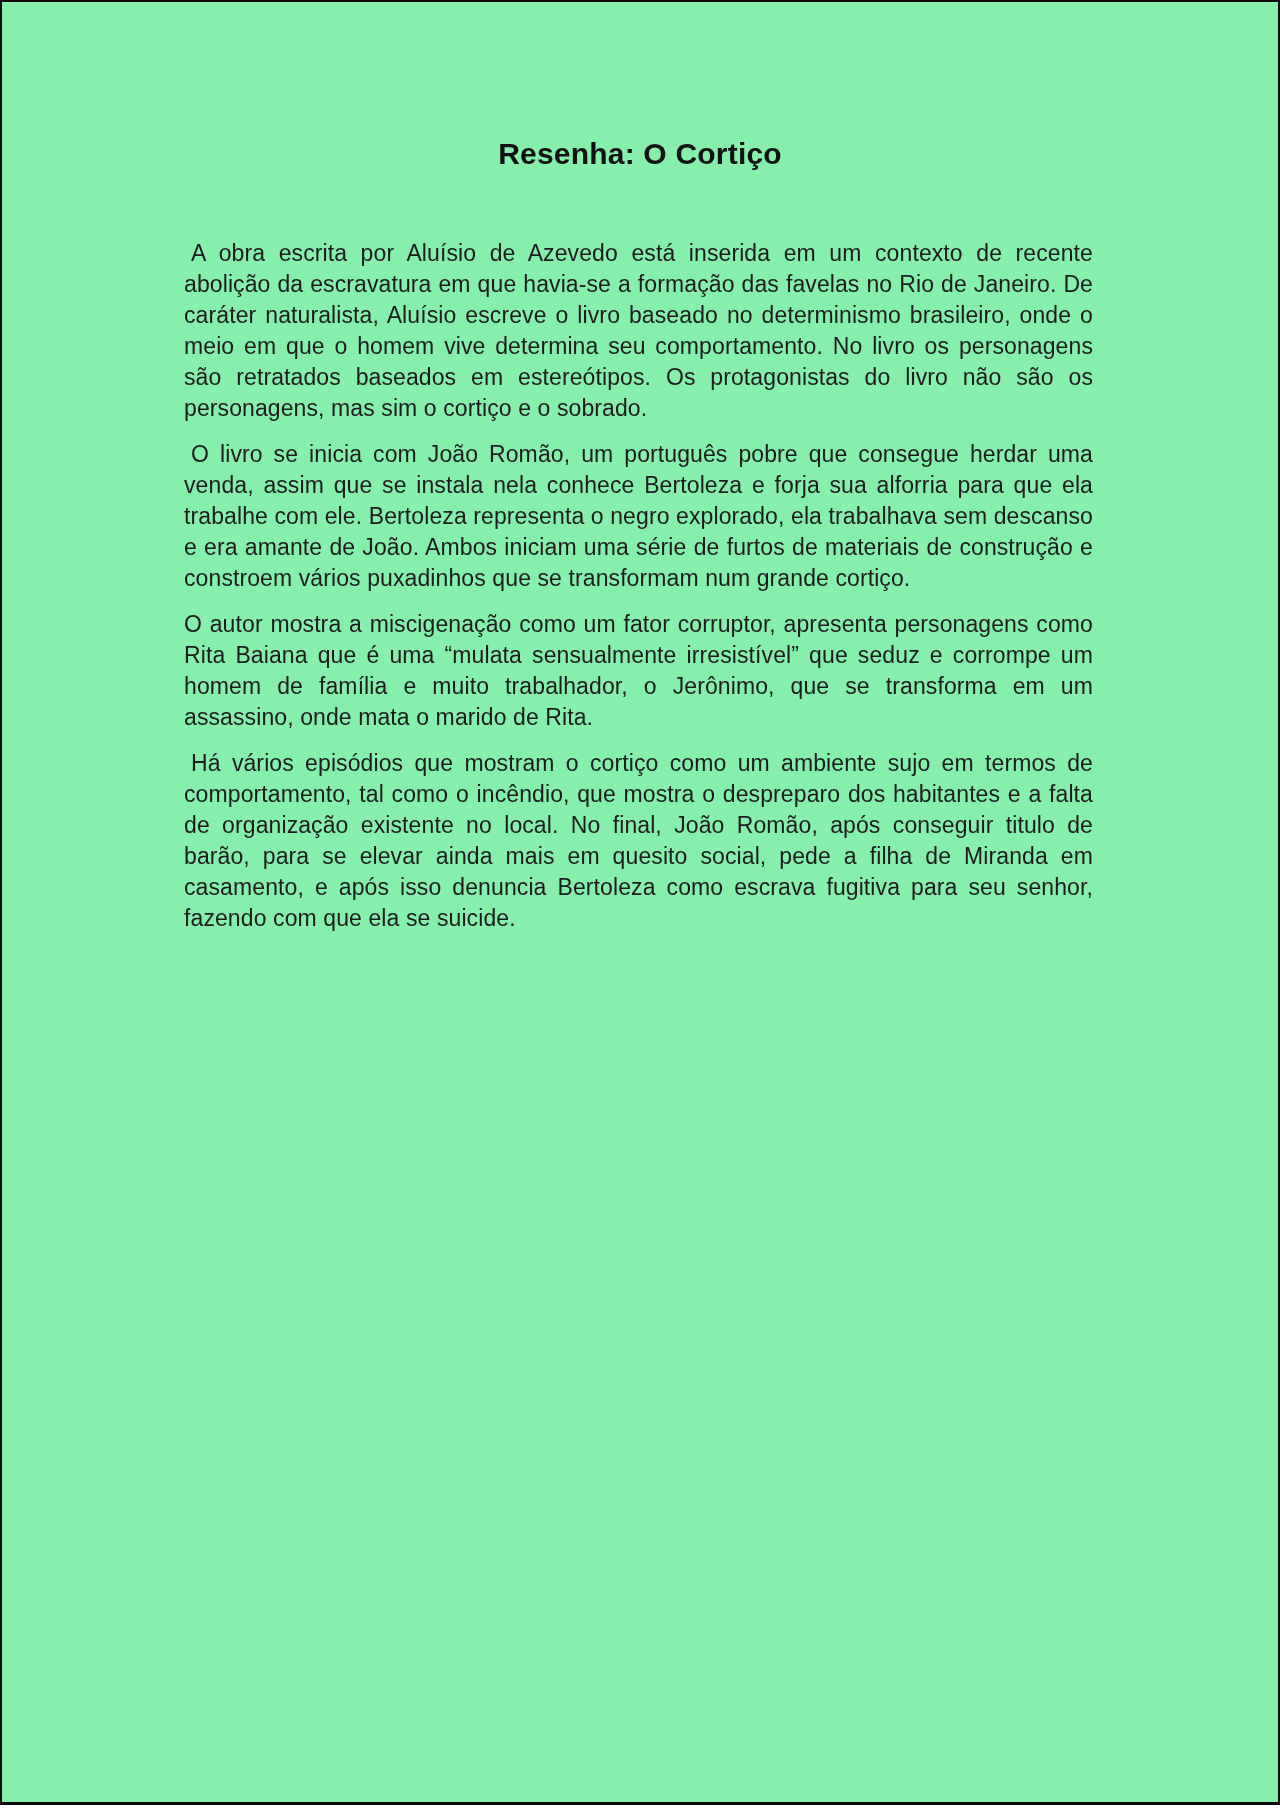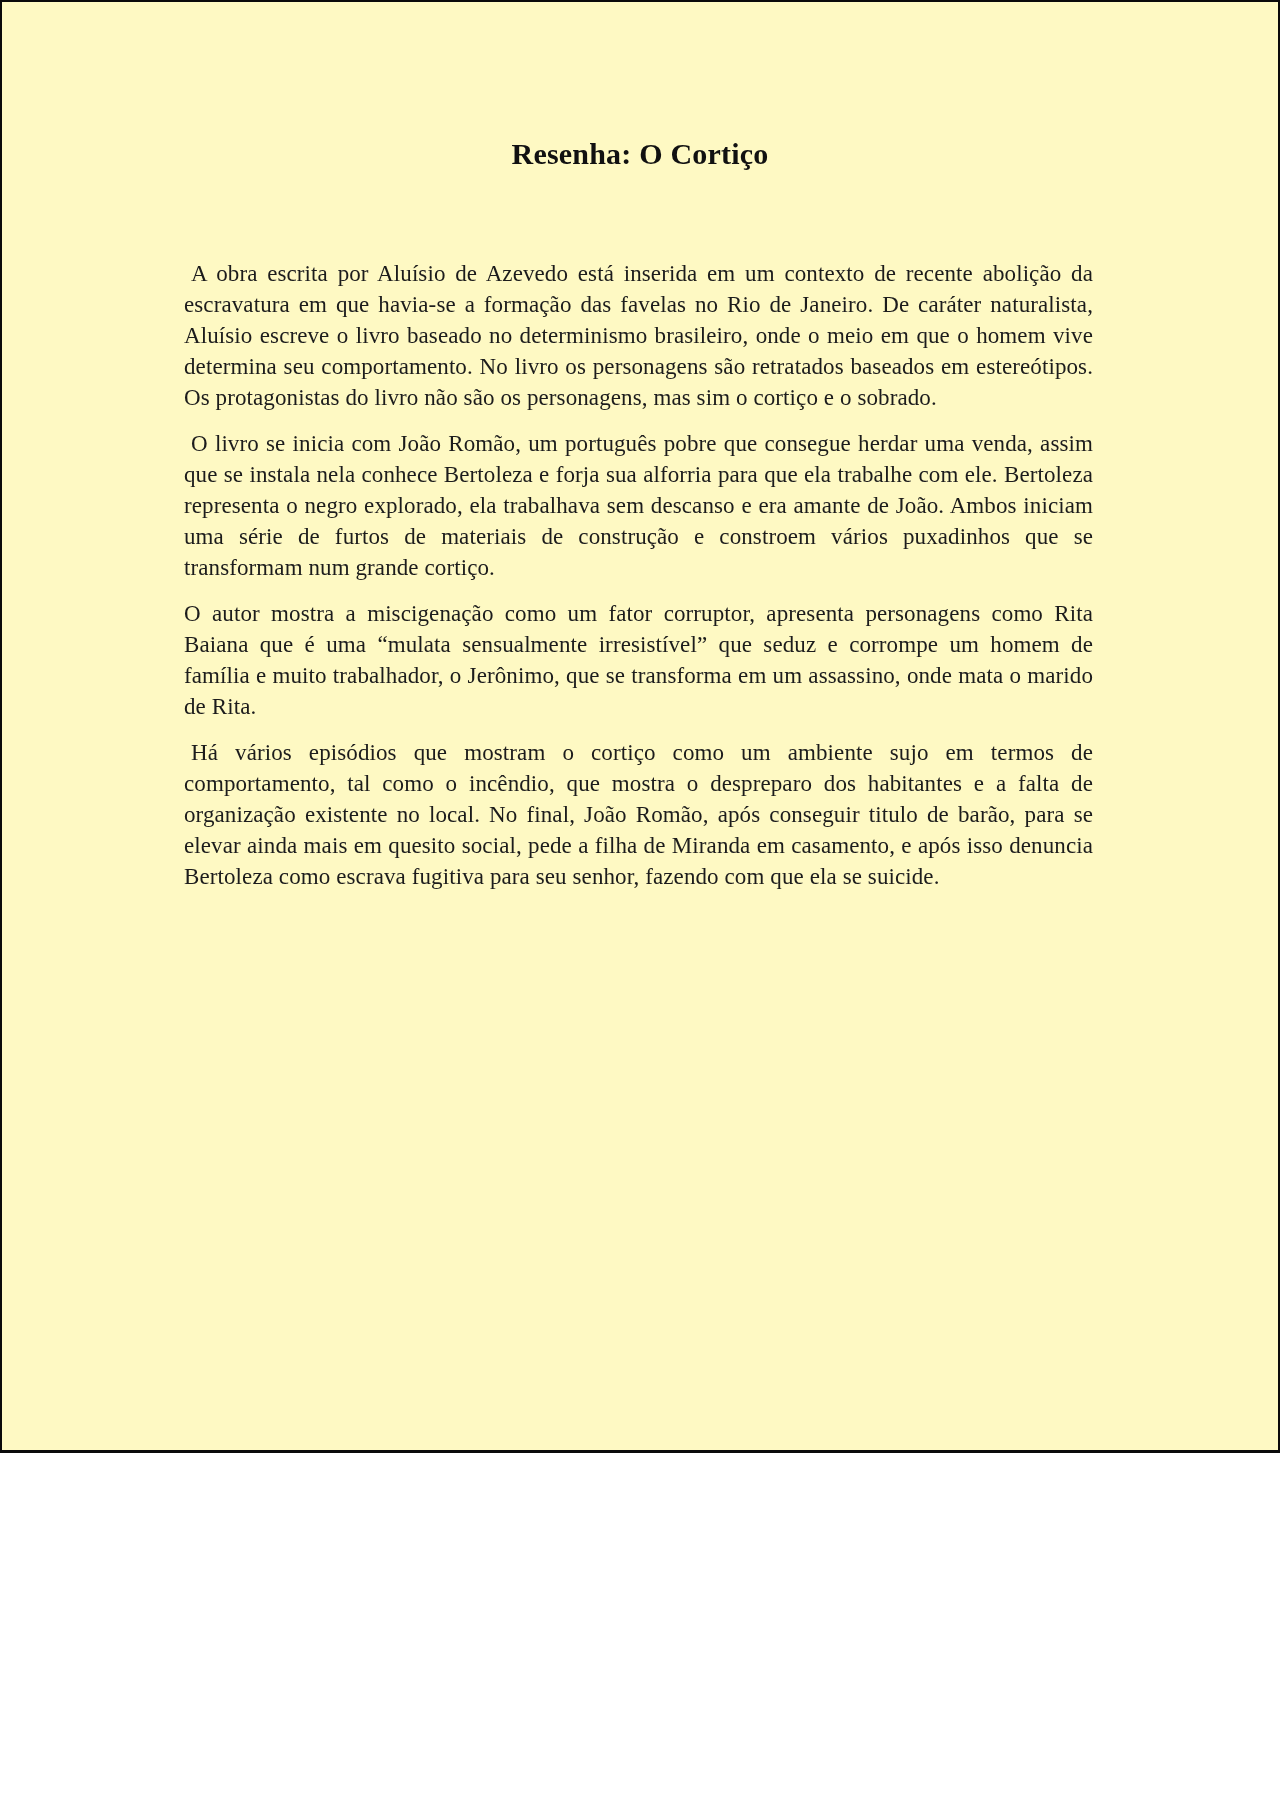--- a/index.html
+++ b/index.html
@@ -4,40 +4,40 @@
 <title>Resenha: O Cortiço</title>
 <style>
   html, body {
     margin: 0;
     padding: 0;
     background: #ffffff;
   }
   .page {
     position: relative;
     width: 1280px;
-    height: 1453px;
+    height: 1805px;
     box-sizing: border-box;
-    background: #fef9c3;
+    background: #86efac;
     border: 2px solid #0a0a0a;
     border-bottom-width: 3px;
-    font-family: Liberation Serif, serif;
+    font-family: Liberation Sans, sans-serif;
     color: #1c1c1c;
     overflow: hidden;
   }
   .doc-title {
     margin: 136px 0 0 0;
     text-align: center;
     font-size: 30px;
     line-height: 32px;
     font-weight: bold;
     color: #111111;
     letter-spacing: 0.2px;
   }
   .doc-body {
-    margin: 88px 185px 0 182px; 
+    margin: 68px 185px 0 182px; 
   }
   .doc-body p {
     margin: 0 0 15px 0;
     font-size: 23px;
     line-height: 31px;
     text-align: justify;
     letter-spacing: 0.1px;
     color: #1c1c1c;
   }
   .doc-body p.indent {

